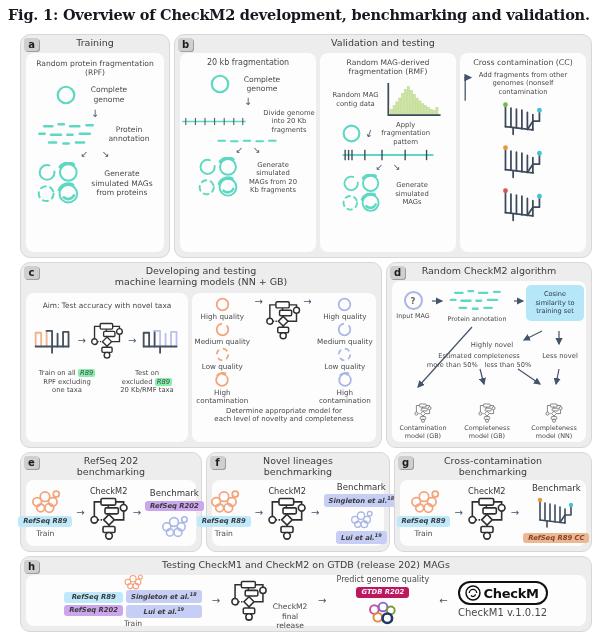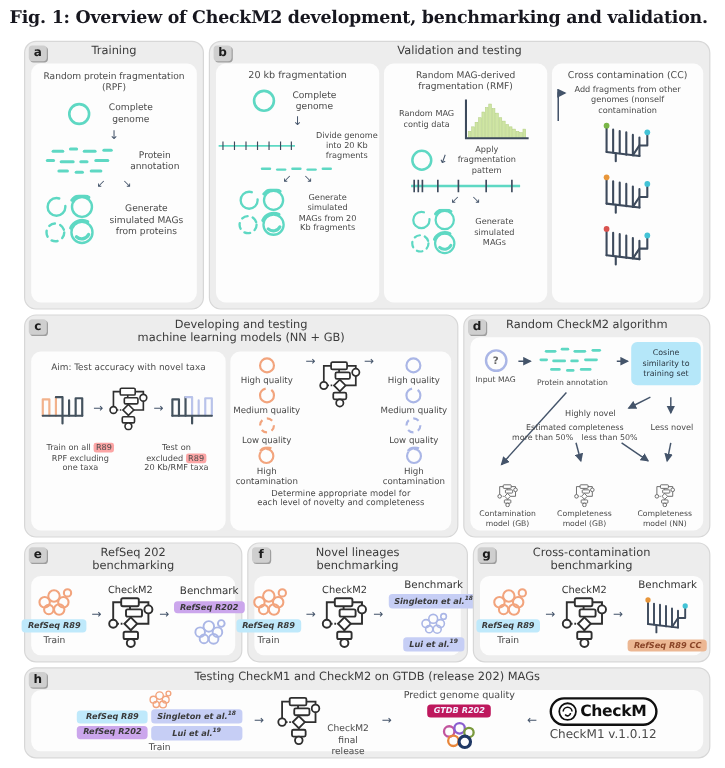--- a/index.html
+++ b/index.html
@@ -18,21 +18,21 @@
   .small{font-size:6.8px;}
   .row{display:flex;align-items:center;justify-content:center;gap:6px;}
   .col{display:flex;flex-direction:column;align-items:center;}
   .arr{color:#44546a;font-size:10px;line-height:1;text-align:center;}
   .arr2{color:#44546a;font-size:9px;line-height:1;letter-spacing:14px;text-align:center;padding-left:14px;}
   .badge{font-style:italic;font-weight:bold;font-size:6.8px;color:#3a3a3a;
          padding:2px 5px;border-radius:3px;display:inline-block;white-space:nowrap;line-height:1;}
   .b-cyan{background:#bfe9fb;} .b-purple{background:#cba6ec;} .b-peri{background:#c6cef5;}
   .b-gtdb{background:#be185d;color:#f3f0ff;} .b-tan{background:#ecb793;color:#8a4528;}
   sup{font-size:5px;}
-  .hl{background:#fca5a5;border-radius:2px;padding:0 2px;}
+  .hl{background:#86efac;border-radius:2px;padding:0 2px;font-style:italic;}
   .icon{display:block;}
   .teal{color:#5ed8c3;} .fc{color:#2f2f2f;} .model{color:#5a5a5a;}
   .orangec{color:#f2a47d;} .peric{color:#aab6e6;}
   .tree-a{--c1:#f2b28c;--c2:#44525e;--c3:#44525e;}
   .tree-b{--c1:#44525e;--c2:#b9c3ea;--c3:#44525e;}
   .cc-g{--tipL:#7ab648;} .cc-o{--tipL:#e8963a;} .cc-r{--tipL:#d9534f;}
   .qcircle{width:15px;height:15px;border:2px solid #aab6e6;border-radius:50%;
            display:flex;align-items:center;justify-content:center;font-size:8.5px;color:#666;font-weight:bold;}
   .cosbox{background:#b5e7f9;border-radius:5px;font-size:6.6px;color:#2d3a45;
           text-align:center;padding:5px 3px;line-height:1.3;}

